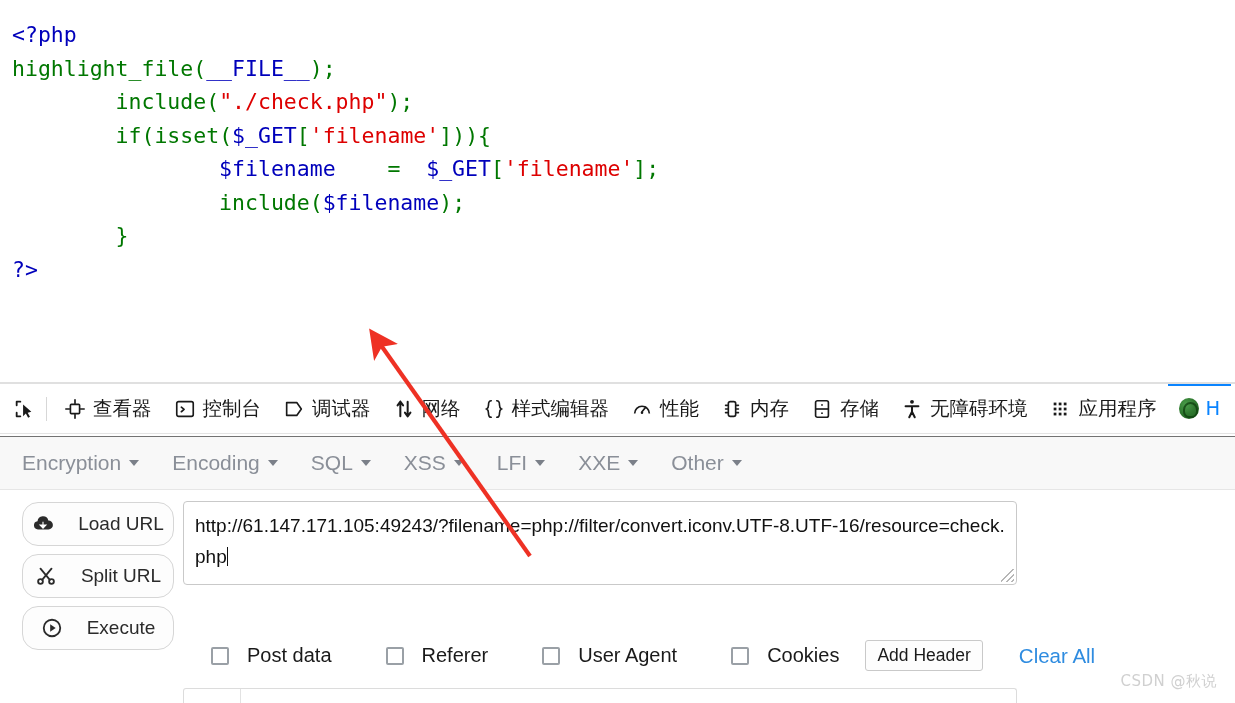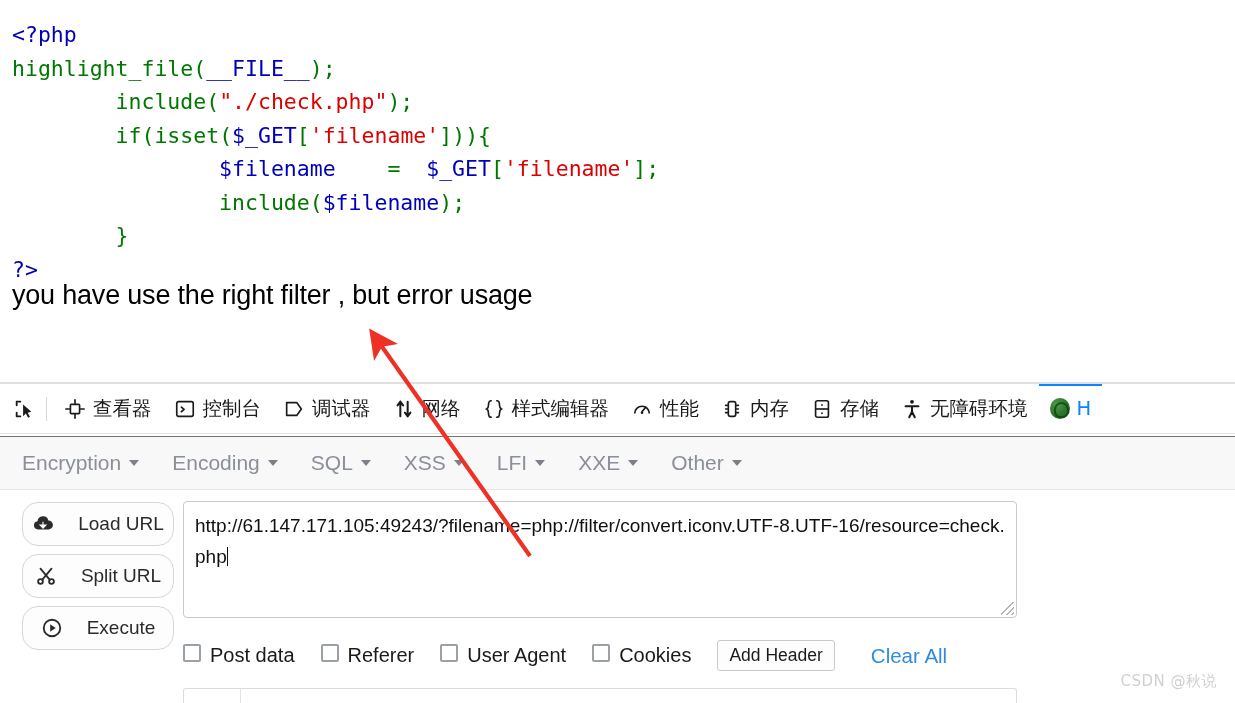--- a/index.html
+++ b/index.html
@@ -127,21 +127,21 @@
     border-radius: 16px;
     display: flex; align-items: center; justify-content: center; gap: 24px;
     font-size: 19px;
     color: #2b2b2b;
     font-family: "Liberation Sans", sans-serif;
   }
   .hb-btn svg { flex:none; }
 
   .url-box {
     position: absolute; left: 183px; top: 9px;
-    width: 834px; height: 117px;
+    width: 834px; height: 84px;
     border: 1px solid #c9c9c9;
     border-radius: 4px;
     background: #fff;
     padding: 8px 11px 8px 11px;
     font-size: 19px;
     line-height: 31px;
     color: #111;
     font-family: "Liberation Sans", sans-serif;
     word-break: break-all;
     overflow: hidden;
@@ -156,22 +156,23 @@
       linear-gradient(135deg, transparent 0 44%, #b6b6b6 44% 52%, transparent 52% 100%),
       linear-gradient(135deg, transparent 0 66%, #b6b6b6 66% 74%, transparent 74% 100%),
       linear-gradient(135deg, transparent 0 86%, #b6b6b6 86% 94%, transparent 94% 100%);
   }
 
   .hb-optionsrow {
     position: absolute; left: 183px; top: 148px;
     display: flex; align-items: center;
   }
   .hb-check {
-    display: flex; gap: 9px;
+    display: flex; align-items: center; gap: 18px;
     margin-right: 26px;
+    margin-left: 28px;
   }
   .cbox {
     width: 18px; height: 18px; border: 2px solid #9aa0a6; border-radius: 2px;
     background:#fff; flex:none;
   }
   .hb-check .cbl {
     font-size: 20px; color: #1a1a1a;
     font-family: "Liberation Sans", sans-serif;
   }
   .addheader-btn {
@@ -211,21 +212,20 @@
     pointer-events: none;
   }
 </style>
 </head>
 <body>
 
 <div id="page">
 
   <div class="php-source" id="php-source"><span class="ln"><span class="tag">&lt;?php</span></span><span class="ln"><span class="kw">highlight_file</span><span class="kw">(</span><span class="def">__FILE__</span><span class="kw">)</span><span class="kw">;</span></span><span class="ln"><span>        </span><span class="kw">include</span><span class="kw">(</span><span class="str">"./check.php"</span><span class="kw">)</span><span class="kw">;</span></span><span class="ln"><span>        </span><span class="kw">if</span><span class="kw">(</span><span class="kw">isset</span><span class="kw">(</span><span class="var">$_GET</span><span class="kw">[</span><span class="str">'filename'</span><span class="kw">]</span><span class="kw">))</span><span class="kw">{</span></span><span class="ln"><span>                </span><span class="var">$filename</span><span class="kw">    =  </span><span class="var">$_GET</span><span class="kw">[</span><span class="str">'filename'</span><span class="kw">]</span><span class="kw">;</span></span><span class="ln"><span>                </span><span class="kw">include</span><span class="kw">(</span><span class="var">$filename</span><span class="kw">)</span><span class="kw">;</span></span><span class="ln"><span>        </span><span class="kw">}</span></span><span class="ln"><span class="tag">?&gt;</span></span></div>
 
-  <div class="page-message">you have use the right filter , but error usage</div>
 
   <div class="devtools-divider"></div>
 
   <div class="devtools-tabbar">
     <div class="picker-btn">
       <svg class="dt-icon" viewBox="0 0 24 24" fill="none" stroke="#1a1a1a" stroke-width="2">
         <path d="M4 4h4M4 4v4M4 16v4M4 20h4" stroke-linecap="round"></path>
         <path d="M11 7l9 8-4 1 2.5 4.5-2 1L14 17l-3 3z" fill="#1a1a1a" stroke="none"></path>
       </svg>
     </div>
@@ -287,20 +287,36 @@
           </svg>
           <span class="dt-label">存储</span>
         </div>
         <div class="dt-tab">
           <svg class="dt-icon" viewBox="0 0 24 24" fill="none" stroke="#1a1a1a" stroke-width="1.8">
             <circle cx="12" cy="4.2" r="2.1" fill="#1a1a1a" stroke="none"></circle>
             <path d="M5 9h14M12 9v6M12 15l-3 6M12 15l3 6" stroke-linecap="round" stroke-width="2.2"></path>
           </svg>
           <span class="dt-label">无障碍环境</span>
         </div>
+        <div class="dt-tab">
+          <svg class="dt-icon" viewBox="0 0 24 24" fill="none" stroke="#1a1a1a" stroke-width="1.8">
+            <g fill="#1a1a1a" stroke="none">
+              <rect x="4" y="5" width="3" height="3"></rect>
+              <rect x="9.5" y="5" width="3" height="3"></rect>
+              <rect x="15" y="5" width="3" height="3"></rect>
+              <rect x="4" y="10.5" width="3" height="3"></rect>
+              <rect x="9.5" y="10.5" width="3" height="3"></rect>
+              <rect x="15" y="10.5" width="3" height="3"></rect>
+              <rect x="4" y="16" width="3" height="3"></rect>
+              <rect x="9.5" y="16" width="3" height="3"></rect>
+              <rect x="15" y="16" width="3" height="3"></rect>
+            </g>
+          </svg>
+          <span class="dt-label">应用程序</span>
+        </div>
         <div class="dt-tab active">
           <span class="hackbar-logo"></span>
           <span class="dt-label">H</span>
         </div>
       </div>
   </div>
 
   <div class="hb-menubar" id="hb-menubar">
       <div class="hb-menu">
         <span class="hb-menu-label">Encryption</span>

